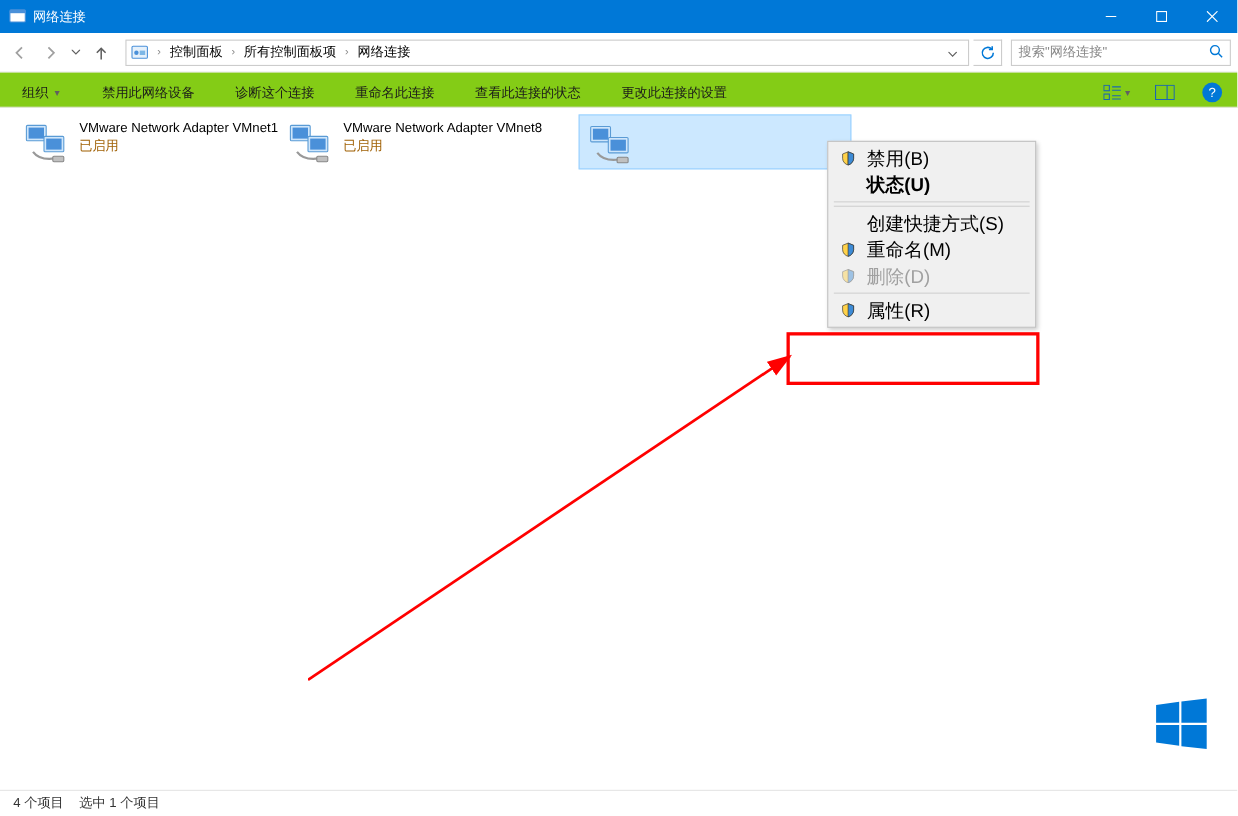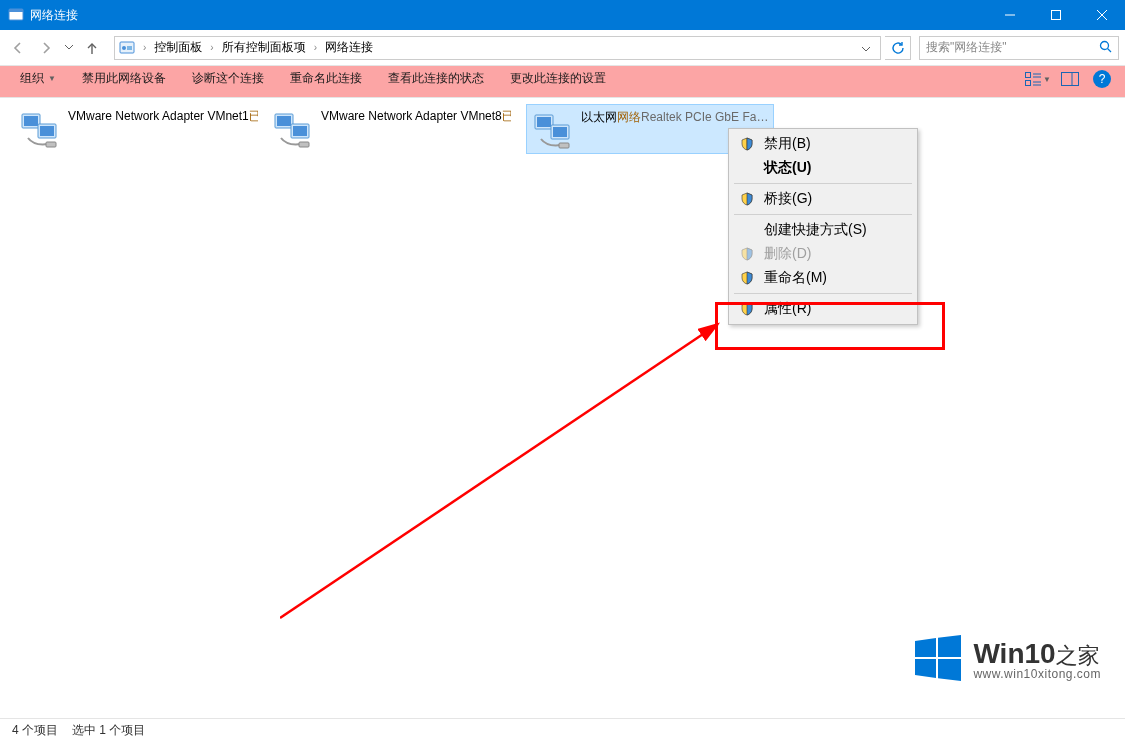--- a/index.html
+++ b/index.html
@@ -17,37 +17,37 @@
 .navbtn svg { width: 14px; height: 14px; }
 .dropdown-tiny { width: 14px; display: flex; justify-content: center; color: #606060; }
 .addressbar { flex: 1; height: 24px; border: 1px solid #ccc; display: flex; align-items: center; padding: 0 4px; font-size: 12px; gap: 4px; margin-left: 6px; }
 .addressbar .chev { color: #888; font-size: 10px; padding: 0 4px; }
 .addressbar .crumb { color: #000; }
 .addressbar .end-chev { margin-left: auto; color: #606060; padding: 0 6px; }
 .refreshbtn { width: 26px; height: 24px; border: 1px solid #ccc; border-left: none; display: flex; align-items: center; justify-content: center; color: #0078d7; }
 .searchbox { width: 200px; height: 24px; border: 1px solid #ccc; display: flex; align-items: center; padding: 0 6px; margin-left: 4px; color: #888; }
 .searchbox .mag { margin-left: auto; color: #0078d7; }
 
-.toolbar { height: 32px; border-bottom: 1px solid #e5e5e5; display: flex; align-items: flex-start; font-size: 12px; color: #1a1a1a; padding: 0 10px; background: #fca5a5; gap: 6px; }
+.toolbar { height: 32px; border-bottom: 1px solid #e5e5e5; display: flex; align-items: flex-end; font-size: 12px; color: #1a1a1a; padding: 0 10px; background: #84cc16; gap: 17px; }
 .toolbar .tbtn { padding: 4px 10px; display: flex; align-items: center; gap: 4px; }
 .toolbar .tbtn .dd { font-size: 8px; color: #606060; }
 .toolbar .spacer { flex: 1; }
 .toolbar .iconbtn { width: 26px; height: 26px; display: flex; align-items: center; justify-content: center; color: #1a66b3; }
 .toolbar .help { width: 18px; height: 18px; border-radius: 50%; background: #0078d7; color: #fff; display: flex; align-items: center; justify-content: center; font-size: 12px; }
 
 .content { position: relative; height: calc(100% - 30px - 36px - 32px - 24px); background: #fff; }
 .adapter { position: absolute; width: 248px; height: 50px; display: flex; gap: 6px; padding: 4px; }
 .adapter.selected { background: #cce8ff; border: 1px solid #99d1ff; }
 .adapter .neticon { width: 48px; height: 44px; display: flex; align-items: center; justify-content: center; }
-.adapter .info { display: flex; flex-direction: row; font-size: 12px; line-height: 16px; overflow: hidden; }
+.adapter .info { display: flex; flex-direction: column; font-size: 12px; line-height: 16px; overflow: hidden; }
 .adapter .info .line1 { color: #000; white-space: nowrap; }
 .adapter .info .line2 { color: #a16207; white-space: nowrap; }
 .adapter .info .line3 { color: #6a6a6a; white-space: nowrap; overflow: hidden; text-overflow: ellipsis; }
 
-.contextmenu { position: absolute; background: #f0f0f0; border: 1px solid #c1c1c1; box-shadow: 2px 2px 4px rgba(0,0,0,.2); width: 190px; padding: 3px; font-size: 14px; }
+.contextmenu { position: absolute; background: #f0f0f0; border: 1px solid #c1c1c1; box-shadow: 2px 2px 4px rgba(0,0,0,.2); width: 190px; padding: 3px; font-size: 17px; margin-left: 24px; }
 .contextmenu .mi { height: 24px; display: flex; align-items: center; padding-left: 32px; position: relative; }
 .contextmenu .mi.bold { font-weight: 600; }
 .contextmenu .mi.disabled { color: #a0a0a0; }
 .contextmenu .mi .shield { position: absolute; left: 8px; width: 14px; height: 14px; }
 .contextmenu .sep { height: 1px; background: #d0d0d0; margin: 3px 2px; }
 
 .highlight-box { position: absolute; border: 3px solid #ff0000; pointer-events: none; }
 .arrow-line { position: absolute; pointer-events: none; }
 
 .statusbar { position: absolute; bottom: 0; left: 0; right: 0; height: 24px; border-top: 1px solid #e5e5e5; display: flex; align-items: center; padding: 0 12px; font-size: 12px; color: #333; gap: 14px; background: #fff; }
@@ -200,21 +200,21 @@
           <path d="M10 28 q6 8 20 6" fill="none" stroke="#999" stroke-width="2"></path>
           <rect x="28" y="32" width="10" height="5" rx="1" fill="#c0c0c0" stroke="#888"></rect>
         </svg>
     </div>
     <div class="info">
       <span class="line1">VMware Network Adapter VMnet1</span>
       <span class="line2">已启用</span>
     </div>
   </div>
 
-  <div class="adapter" style="left:267px; top:6px;">
+  <div class="adapter" style="left:254px; top:6px;">
     <div class="neticon">
       <svg width="44" height="40" viewBox="0 0 44 40">
           <rect x="4" y="4" width="18" height="14" rx="1" fill="#cfe6fb" stroke="#5a9bd5"></rect>
           <rect x="6" y="6" width="14" height="10" fill="#4a90d9"></rect>
           <rect x="20" y="14" width="18" height="14" rx="1" fill="#cfe6fb" stroke="#5a9bd5"></rect>
           <rect x="22" y="16" width="14" height="10" fill="#4a90d9"></rect>
           <path d="M10 28 q6 8 20 6" fill="none" stroke="#999" stroke-width="2"></path>
           <rect x="28" y="32" width="10" height="5" rx="1" fill="#c0c0c0" stroke="#888"></rect>
         </svg>
     </div>
@@ -228,64 +228,52 @@
     <div class="neticon">
       <svg width="44" height="40" viewBox="0 0 44 40">
           <rect x="4" y="4" width="18" height="14" rx="1" fill="#cfe6fb" stroke="#5a9bd5"></rect>
           <rect x="6" y="6" width="14" height="10" fill="#4a90d9"></rect>
           <rect x="20" y="14" width="18" height="14" rx="1" fill="#cfe6fb" stroke="#5a9bd5"></rect>
           <rect x="22" y="16" width="14" height="10" fill="#4a90d9"></rect>
           <path d="M10 28 q6 8 20 6" fill="none" stroke="#999" stroke-width="2"></path>
           <rect x="28" y="32" width="10" height="5" rx="1" fill="#c0c0c0" stroke="#888"></rect>
         </svg>
     </div>
-    <div class="info">
-      <span class="line1">以太网</span>
-      <span class="line2">网络</span>
-      <span class="line3">Realtek PCIe GbE Family ...</span>
-    </div>
   </div>
 
   <div class="contextmenu" style="left:728px; top:30px;">
     <div class="mi">
       <svg class="shield shield-icon" viewBox="0 0 14 14">
           <path d="M7 1 L12 3 V7 C12 10 9.5 12.5 7 13 C4.5 12.5 2 10 2 7 V3 Z" fill="#ffd24a"></path>
           <path d="M7 1 L7 13"></path>
           <path d="M7 1 L12 3 V7 C12 10 9.5 12.5 7 13 Z" fill="#3d8bd6"></path>
         </svg>
       <span>禁用(B)</span>
     </div>
     <div class="mi bold">
         <span>状态(U)</span>
       </div>
     <div class="sep"></div>
+    <div class="sep"></div>
+    <div class="mi">
+        <span>创建快捷方式(S)</span>
+      </div>
     <div class="mi">
       <svg class="shield shield-icon" viewBox="0 0 14 14">
           <path d="M7 1 L12 3 V7 C12 10 9.5 12.5 7 13 C4.5 12.5 2 10 2 7 V3 Z" fill="#ffd24a"></path>
           <path d="M7 1 L12 3 V7 C12 10 9.5 12.5 7 13 Z" fill="#3d8bd6"></path>
         </svg>
-      <span>桥接(G)</span>
-    </div>
-    <div class="sep"></div>
-    <div class="mi">
-        <span>创建快捷方式(S)</span>
-      </div>
+      <span>重命名(M)</span>
+    </div>
     <div class="mi disabled">
       <svg class="shield shield-icon" viewBox="0 0 14 14" style="opacity:.45">
           <path d="M7 1 L12 3 V7 C12 10 9.5 12.5 7 13 C4.5 12.5 2 10 2 7 V3 Z" fill="#ffd24a"></path>
           <path d="M7 1 L12 3 V7 C12 10 9.5 12.5 7 13 Z" fill="#3d8bd6"></path>
         </svg>
       <span>删除(D)</span>
-    </div>
-    <div class="mi">
-      <svg class="shield shield-icon" viewBox="0 0 14 14">
-          <path d="M7 1 L12 3 V7 C12 10 9.5 12.5 7 13 C4.5 12.5 2 10 2 7 V3 Z" fill="#ffd24a"></path>
-          <path d="M7 1 L12 3 V7 C12 10 9.5 12.5 7 13 Z" fill="#3d8bd6"></path>
-        </svg>
-      <span>重命名(M)</span>
     </div>
     <div class="sep"></div>
     <div class="mi">
       <svg class="shield shield-icon" viewBox="0 0 14 14">
           <path d="M7 1 L12 3 V7 C12 10 9.5 12.5 7 13 C4.5 12.5 2 10 2 7 V3 Z" fill="#ffd24a"></path>
           <path d="M7 1 L12 3 V7 C12 10 9.5 12.5 7 13 Z" fill="#3d8bd6"></path>
         </svg>
       <span>属性(R)</span>
     </div>
   </div>
@@ -305,24 +293,20 @@
     <div class="winlogo">
       <svg viewBox="0 0 54 54">
           <g fill="#0078d7">
             <polygon points="4,10 25,7 25,26 4,26"></polygon>
             <polygon points="27,6.7 50,4 50,26 27,26"></polygon>
             <polygon points="4,28 25,28 25,47 4,44"></polygon>
             <polygon points="27,28 50,28 50,50 27,47.3"></polygon>
           </g>
         </svg>
     </div>
-    <div class="txt">
-      <div><span class="big">Win10</span><span class="zj">之家</span></div>
-      <div class="url">www.win10xitong.com</div>
-    </div>
   </div>
 
 </div>
 
 <div class="statusbar">
   <span>4 个项目</span>
   <span>选中 1 个项目</span>
 </div>
 
 </body></html>

